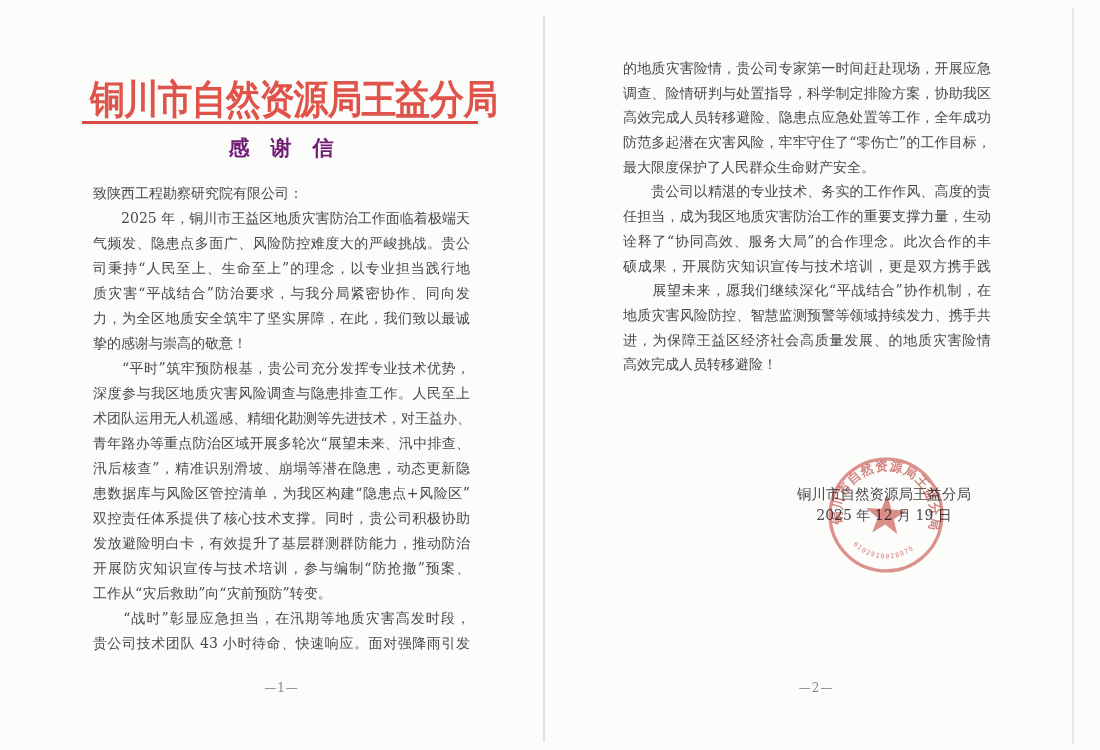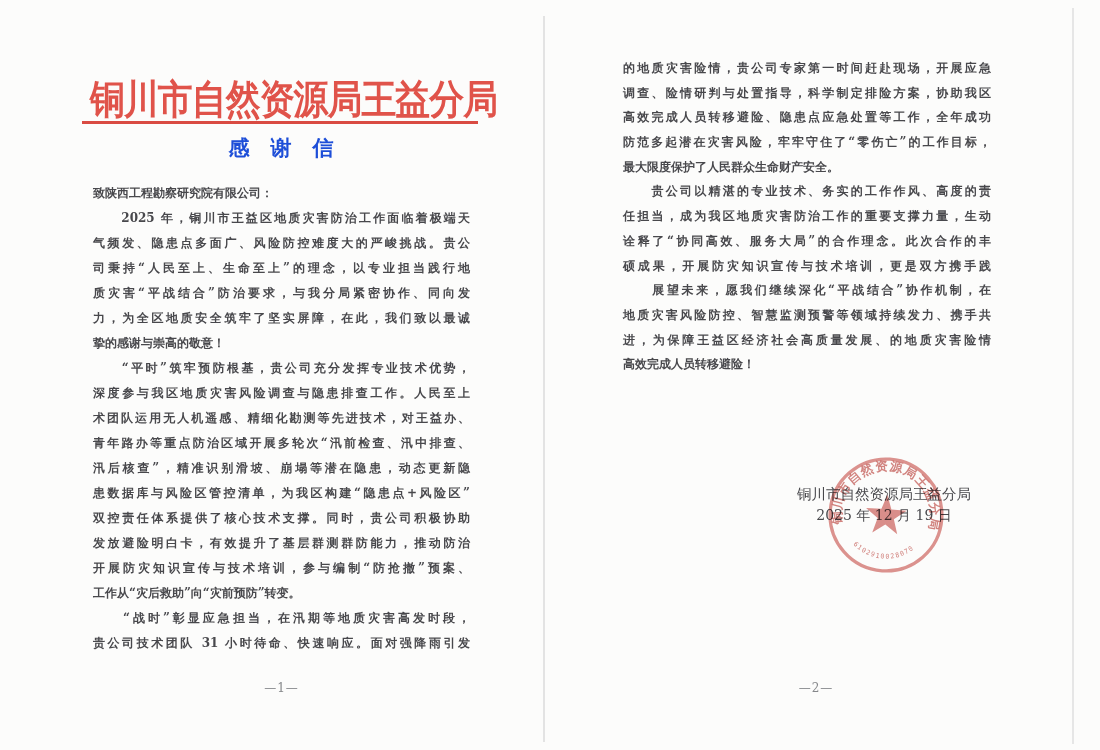--- a/index.html
+++ b/index.html
@@ -20,31 +20,31 @@
   
   .org-title{
     position:absolute;left:90px;top:72px;white-space:nowrap;
     font-size:40px;font-weight:bold;letter-spacing:-1px;
     color:var(--header-red,#e0534a);
     transform:scaleX(0.87);transform-origin:left top;
   }
   .header-rule{position:absolute;left:82px;top:121px;width:396px;height:3px;background:var(--rule-red,#d94b42);}
   .letter-title{
     position:absolute;left:81px;top:134px;width:400px;text-align:center;
-    font-size:21px;font-weight:bold;letter-spacing:21px;text-indent:21px;color:#1d4ed8;
+    font-size:21px;font-weight:bold;letter-spacing:21px;text-indent:21px;color:#701a75;
   }
 
   
   .body-block{position:absolute;}
   #body1{left:93px;top:181px;width:377px;}
   #body2{left:79px;top:56px;width:368px;}
   .line{
-    height:25px;line-height:25px;font-size:12px;
+    height:25px;line-height:25px;font-size:14px;
     text-align:justify;text-align-last:justify;color:var(--ink,#48484c);
-    white-space:nowrap;overflow:visible;font-weight:bold;
+    white-space:nowrap;overflow:visible;
   }
   #body2 .line{height:24.7px;line-height:24.7px;}
   .line.last{text-align-last:left;}
 
   .page-number{
     position:absolute;top:681px;text-align:center;
     font-size:12px;color:#85878a;letter-spacing:1px;
   }
   #pagenum1{left:93px;width:377px;}
   #pagenum2{left:88px;width:368px;}
@@ -74,29 +74,29 @@
         <div class="line last">致陕西工程勘察研究院有限公司：</div>
         <div class="line">　　2025 年，铜川市王益区地质灾害防治工作面临着极端天</div>
         <div class="line">气频发、隐患点多面广、风险防控难度大的严峻挑战。贵公</div>
         <div class="line">司秉持“人民至上、生命至上”的理念，以专业担当践行地</div>
         <div class="line">质灾害“平战结合”防治要求，与我分局紧密协作、同向发</div>
         <div class="line">力，为全区地质安全筑牢了坚实屏障，在此，我们致以最诚</div>
         <div class="line last">挚的感谢与崇高的敬意！</div>
         <div class="line">　　“平时”筑牢预防根基，贵公司充分发挥专业技术优势，</div>
         <div class="line">深度参与我区地质灾害风险调查与隐患排查工作。人民至上</div>
         <div class="line">术团队运用无人机遥感、精细化勘测等先进技术，对王益办、</div>
-        <div class="line">青年路办等重点防治区域开展多轮次“汛前检查、汛中排查、</div>
+        <div class="line">青年路办等重点防治区域开展多轮次“展望未来、汛中排查、</div>
         <div class="line">汛后核查”，精准识别滑坡、崩塌等潜在隐患，动态更新隐</div>
         <div class="line">患数据库与风险区管控清单，为我区构建“隐患点+风险区”</div>
         <div class="line">双控责任体系提供了核心技术支撑。同时，贵公司积极协助</div>
         <div class="line">发放避险明白卡，有效提升了基层群测群防能力，推动防治</div>
         <div class="line">开展防灾知识宣传与技术培训，参与编制“防抢撤”预案、</div>
         <div class="line last">工作从“灾后救助”向“灾前预防”转变。</div>
         <div class="line">　　“战时”彰显应急担当，在汛期等地质灾害高发时段，</div>
-        <div class="line">贵公司技术团队 31 小时待命、快速响应。面对强降雨引发</div>
+        <div class="line">贵公司技术团队 43 小时待命、快速响应。面对强降雨引发</div>
       </div>
     <div class="page-number" id="pagenum1">—1—</div>
   </div>
 
   <div class="page" id="page2">
     <div class="body-block" id="body2">
         <div class="line">的地质灾害险情，贵公司专家第一时间赶赴现场，开展应急</div>
         <div class="line">调查、险情研判与处置指导，科学制定排险方案，协助我区</div>
         <div class="line">高效完成人员转移避险、隐患点应急处置等工作，全年成功</div>
         <div class="line">防范多起潜在灾害风险，牢牢守住了“零伤亡”的工作目标，</div>

